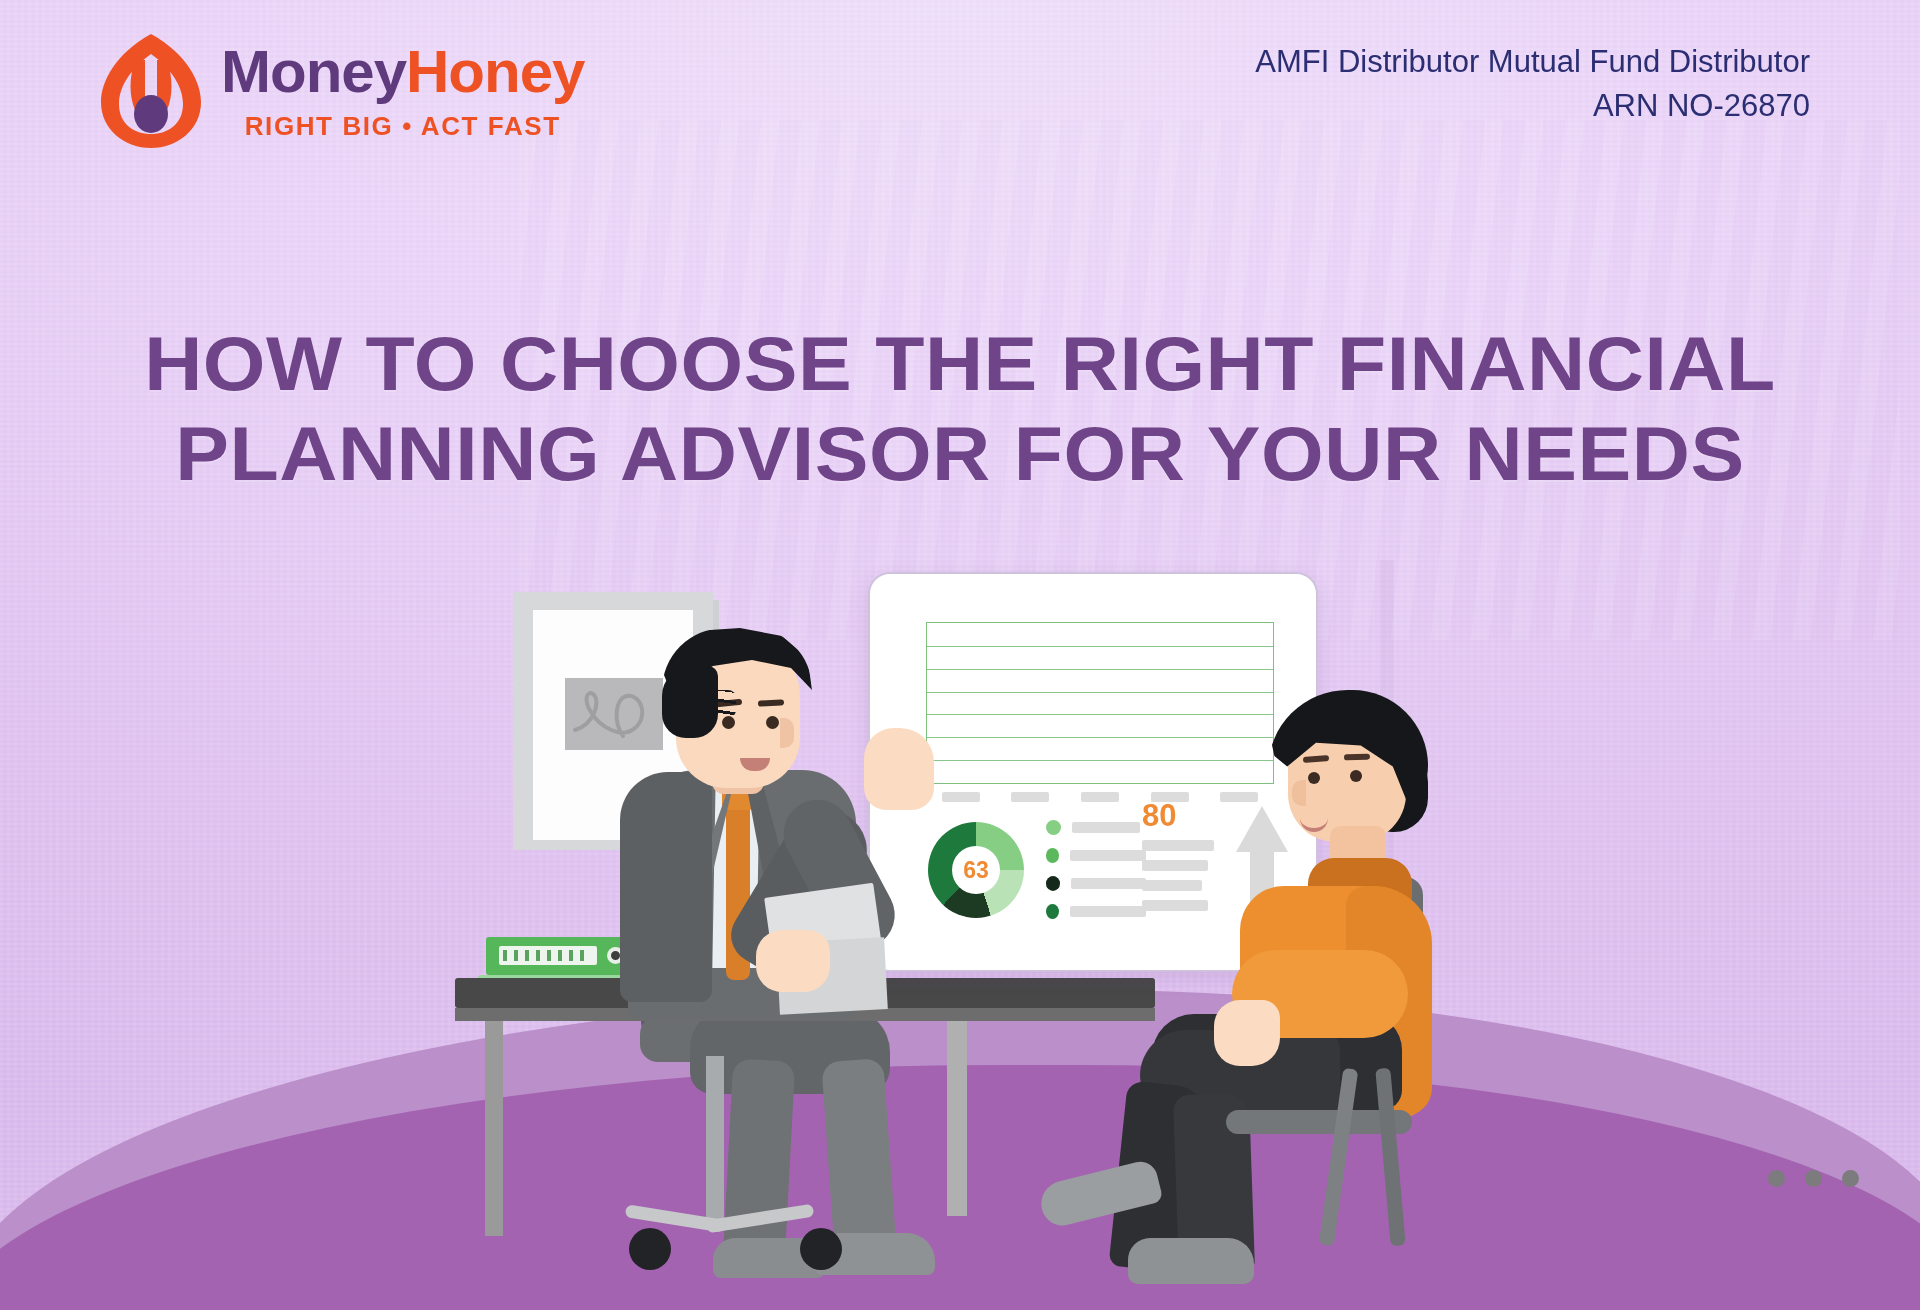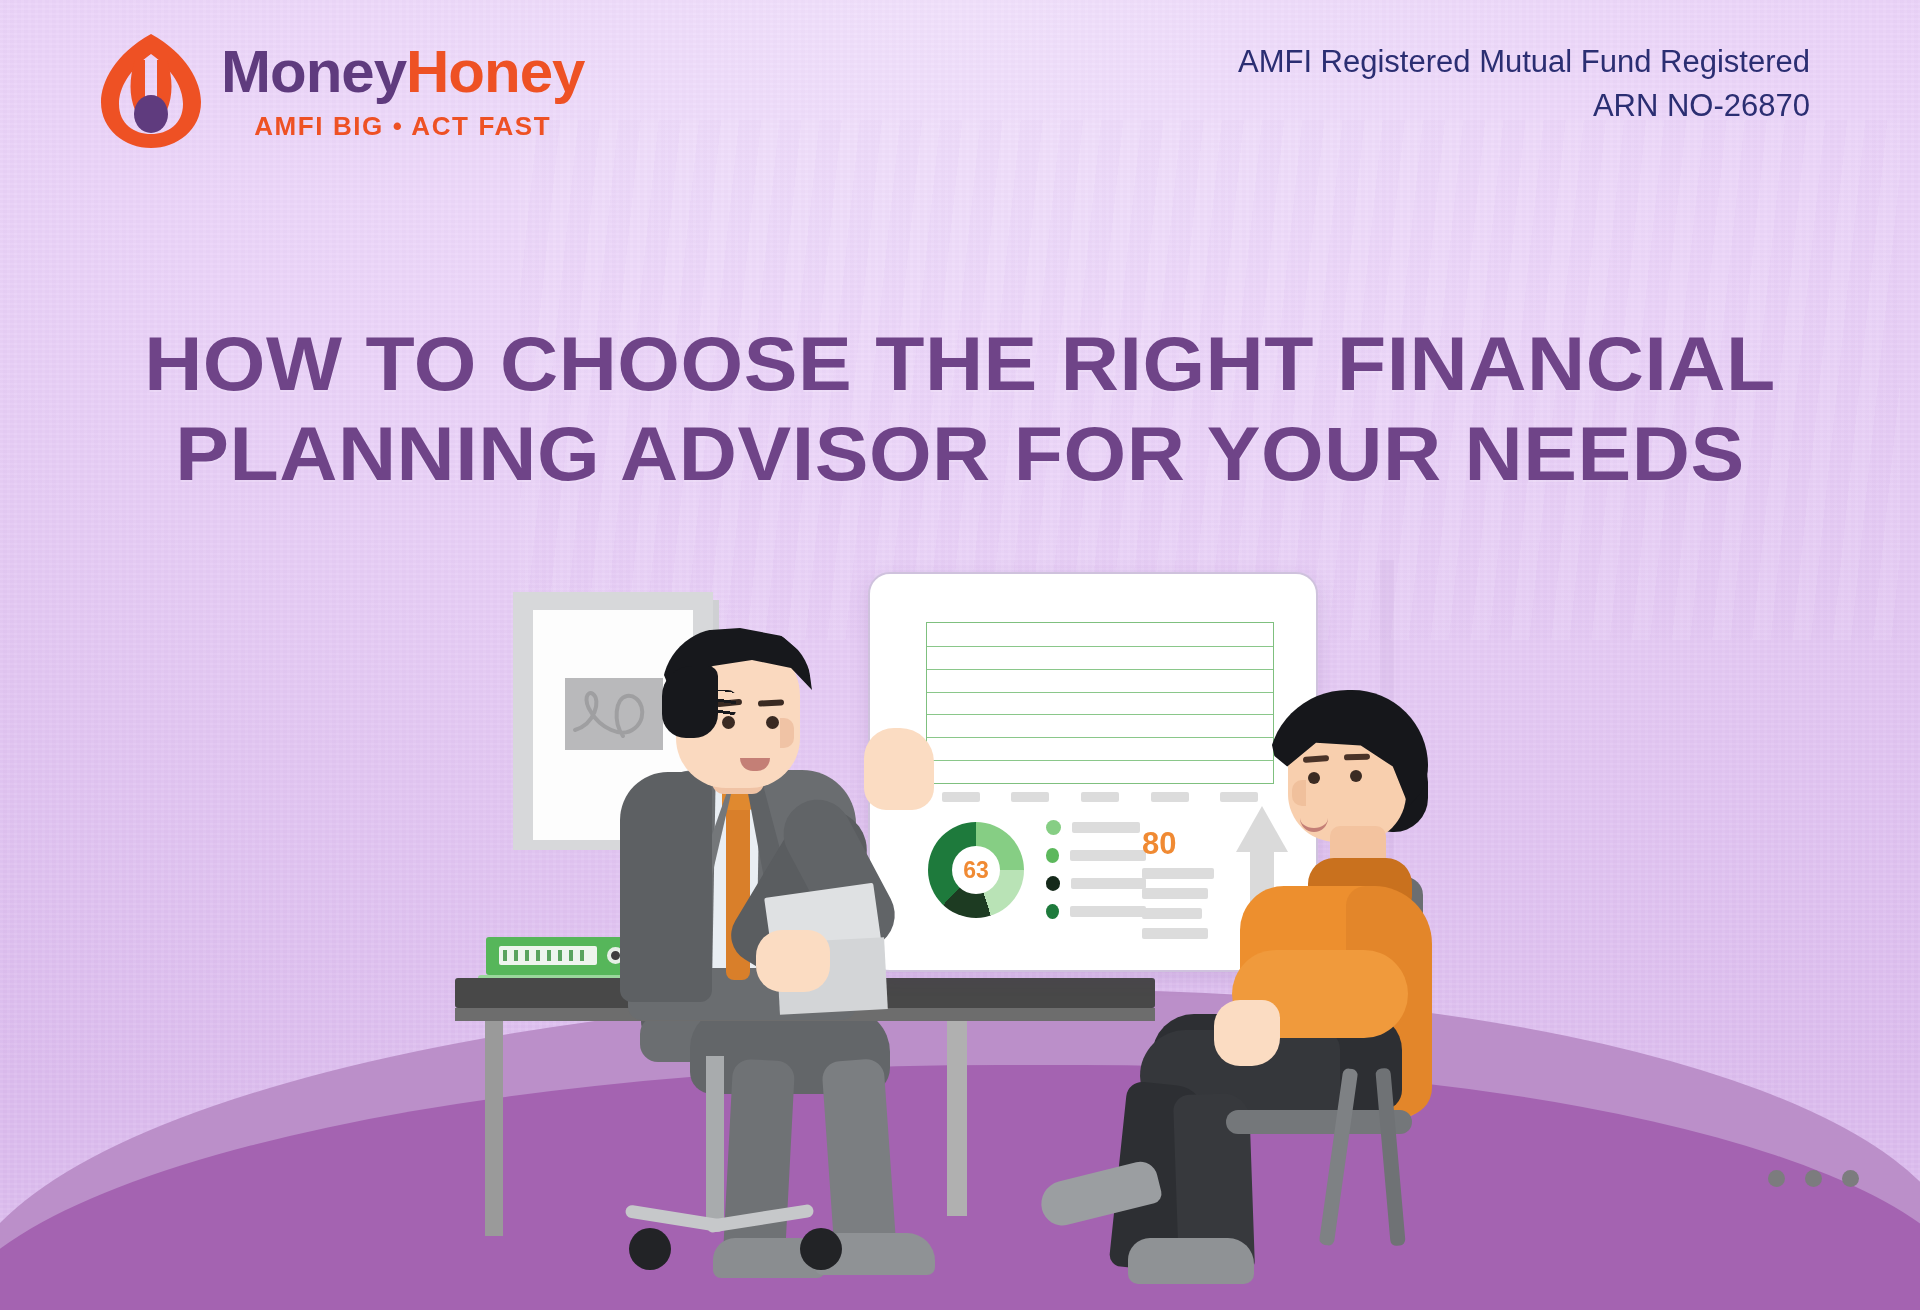--- a/index.html
+++ b/index.html
@@ -141,21 +141,21 @@
   .xlabels{position:absolute;left:926px;top:792px;width:348px;display:flex;justify-content:space-around;}
   .xlab{width:38px;height:10px;background:#dcdcdc;border-radius:2px;}
 
   .donut{position:absolute;left:928px;top:822px;width:96px;height:96px;border-radius:50%;}
   .donut-hole{position:absolute;left:952px;top:846px;width:48px;height:48px;border-radius:50%;background:#fff;
      display:flex;align-items:center;justify-content:center;color:#f08a33;font-weight:bold;font-size:23px;}
   .legend{position:absolute;left:1046px;top:820px;width:100px;}
   .lrow{display:flex;align-items:center;gap:11px;margin-bottom:13px;}
   .ldot{width:15px;height:15px;border-radius:50%;display:block;}
   .lbar{height:11px;background:#dcdcdc;border-radius:2px;display:block;}
-  .kpi{position:absolute;left:1142px;top:828px;width:80px;}
+  .kpi{position:absolute;left:1142px;top:800px;width:80px;}
   .kpi-num{color:#f08a33;font-weight:bold;font-size:31px;line-height:1;margin-bottom:9px;}
   .kpi-bar{height:11px;background:#dcdcdc;border-radius:2px;margin-bottom:9px;}
   .arrow{position:absolute;left:1236px;top:806px;width:52px;height:120px;}
   .arrow .stem{position:absolute;left:14px;top:42px;width:24px;height:78px;background:#dadada;}
   .arrow .head{position:absolute;left:0;top:0;width:0;height:0;
      border-left:26px solid transparent;border-right:26px solid transparent;border-bottom:46px solid #dadada;}
 
   
   .cl-chair-back{position:absolute;left:1387px;top:877px;width:36px;height:200px;background:#6b6e71;border-radius:18px;}
   .cl-chair-leg1{position:absolute;left:1331px;top:1068px;width:15px;height:178px;background:#7e8184;transform:rotate(8deg);border-radius:6px;}
@@ -207,26 +207,26 @@
                    M56 24 C78 40 88 58 88 74 C88 94 73 104 56 104 C39 104 24 94 24 74 C24 58 34 40 56 24 Z" fill="#ee5124"></path>
           <path d="M40 30 C34 48 34 66 40 80 C44 90 50 94 50 94 L50 30 Z" fill="#ee5124"></path>
           <path d="M72 30 C78 48 78 66 72 80 C68 90 62 94 62 94 L62 30 Z" fill="#ee5124"></path>
           <ellipse cx="56" cy="84" rx="17" ry="19" fill="#5f3b7e"></ellipse>
         </svg>
       </div>
       <div class="logo-text">
         <div class="brand">
           <span class="b1">Money</span><span class="b2">Honey</span>
         </div>
-        <div class="tagline">AMFI BIG • ACT FAST</div>
+        <div class="tagline">RIGHT BIG • ACT FAST</div>
       </div>
     </div>
 
     <div class="amfi">
-      <div>AMFI Registered Mutual Fund Registered</div>
+      <div>AMFI Distributor Mutual Fund Distributor</div>
       <div>ARN NO-26870</div>
     </div>
   </div>
 
   <h1 class="title">
     <span class="l1">HOW TO CHOOSE THE RIGHT FINANCIAL</span>
     <span class="l2">PLANNING ADVISOR FOR YOUR NEEDS</span>
   </h1>
 
   <div class="floor-light"></div>

